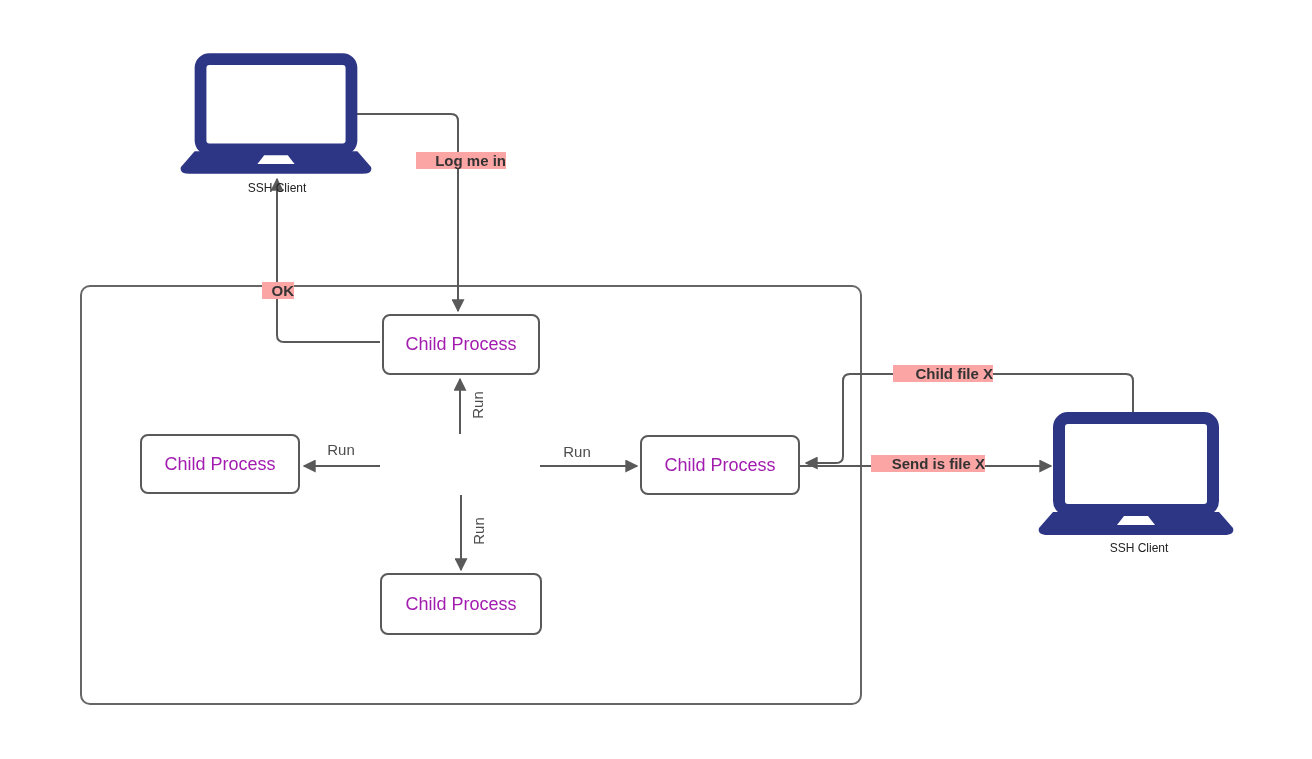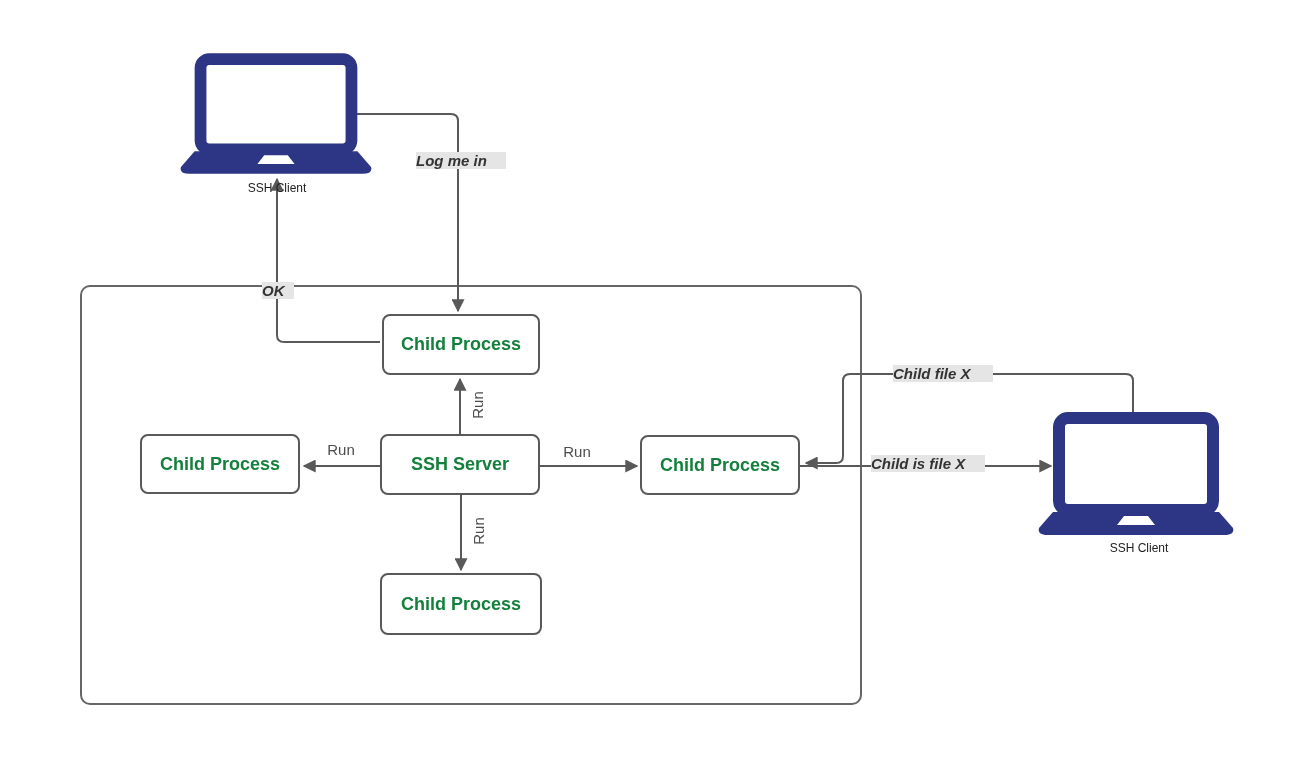--- a/index.html
+++ b/index.html
@@ -17,28 +17,28 @@
     border-radius:10px;
     background:transparent;
   }
   .wires{position:absolute;left:0;top:0;width:1312px;height:759px;}
   .node{
     position:absolute;
     background:#ffffff;
     border:2.5px solid #595959;
     border-radius:8px;
     display:flex;align-items:center;justify-content:center;
-    font-weight:bold;font-size:18px;color:#15803d;
+    font-weight:normal;font-size:18px;color:#a21caf;
     box-sizing:border-box;
   }
   .edge-label{
     position:absolute;
-    background:#e5e5e5;
+    background:#fca5a5;
     font-weight:bold;font-size:15px;color:#333333;
-    text-align:left;line-height:17px;height:17px;font-style:italic;
+    text-align:right;line-height:17px;height:17px;
   }
   .run-label{
     position:absolute;
     background:#ffffff;
     font-weight:normal;font-size:15px;color:#4d4d4d;
     text-align:center;line-height:18px;height:18px;
   }
   .run-vertical{transform:rotate(-90deg);transform-origin:center center;}
   .laptop{position:absolute;}
   .caption{
@@ -71,23 +71,20 @@
       <path d="M800,466 L1051,466" marker-end="url(#arrow)"></path>
     </g>
   </svg>
 
   <div class="node" style="left:382px;top:314px;width:158px;height:61px;">
     <span>Child Process</span>
   </div>
   <div class="node" style="left:140px;top:434px;width:160px;height:60px;">
     <span>Child Process</span>
   </div>
-  <div class="node" style="left:380px;top:434px;width:160px;height:61px;">
-    <span>SSH Server</span>
-  </div>
   <div class="node" style="left:640px;top:435px;width:160px;height:60px;">
     <span>Child Process</span>
   </div>
   <div class="node" style="left:380px;top:573px;width:162px;height:62px;">
     <span>Child Process</span>
   </div>
 
   <svg class="laptop" style="left:178px;top:53px;width:196px;height:124px;" viewBox="0 0 200 126">
     <rect x="23" y="6" width="154" height="92" rx="9" fill="#ffffff" stroke="#2d3585" stroke-width="12"></rect>
     <path d="M17,100 H183 L197,116 Q199,123 188,123 H12 Q1,123 3,116 Z" fill="#2d3585"></path>
@@ -102,15 +99,15 @@
   </svg>
   <div class="caption" style="left:1079px;top:541px;width:120px;">SSH Client</div>
 
   <div class="edge-label" style="left:416px;top:152px;width:90px;">Log me in</div>
   <div class="edge-label" style="left:262px;top:258px;width:32px;margin-top:24px;">OK</div>
   <div class="run-label run-vertical" style="left:458px;top:396px;width:40px;">Run</div>
   <div class="run-label" style="left:321px;top:441px;width:40px;">Run</div>
   <div class="run-label" style="left:557px;top:443px;width:40px;">Run</div>
   <div class="run-label run-vertical" style="left:459px;top:522px;width:40px;">Run</div>
   <div class="edge-label" style="left:893px;top:365px;width:100px;">Child file X</div>
-  <div class="edge-label" style="left:871px;top:455px;width:114px;">Child is file X</div>
+  <div class="edge-label" style="left:871px;top:455px;width:114px;">Send is file X</div>
 
 </div>
 
 </body></html>

